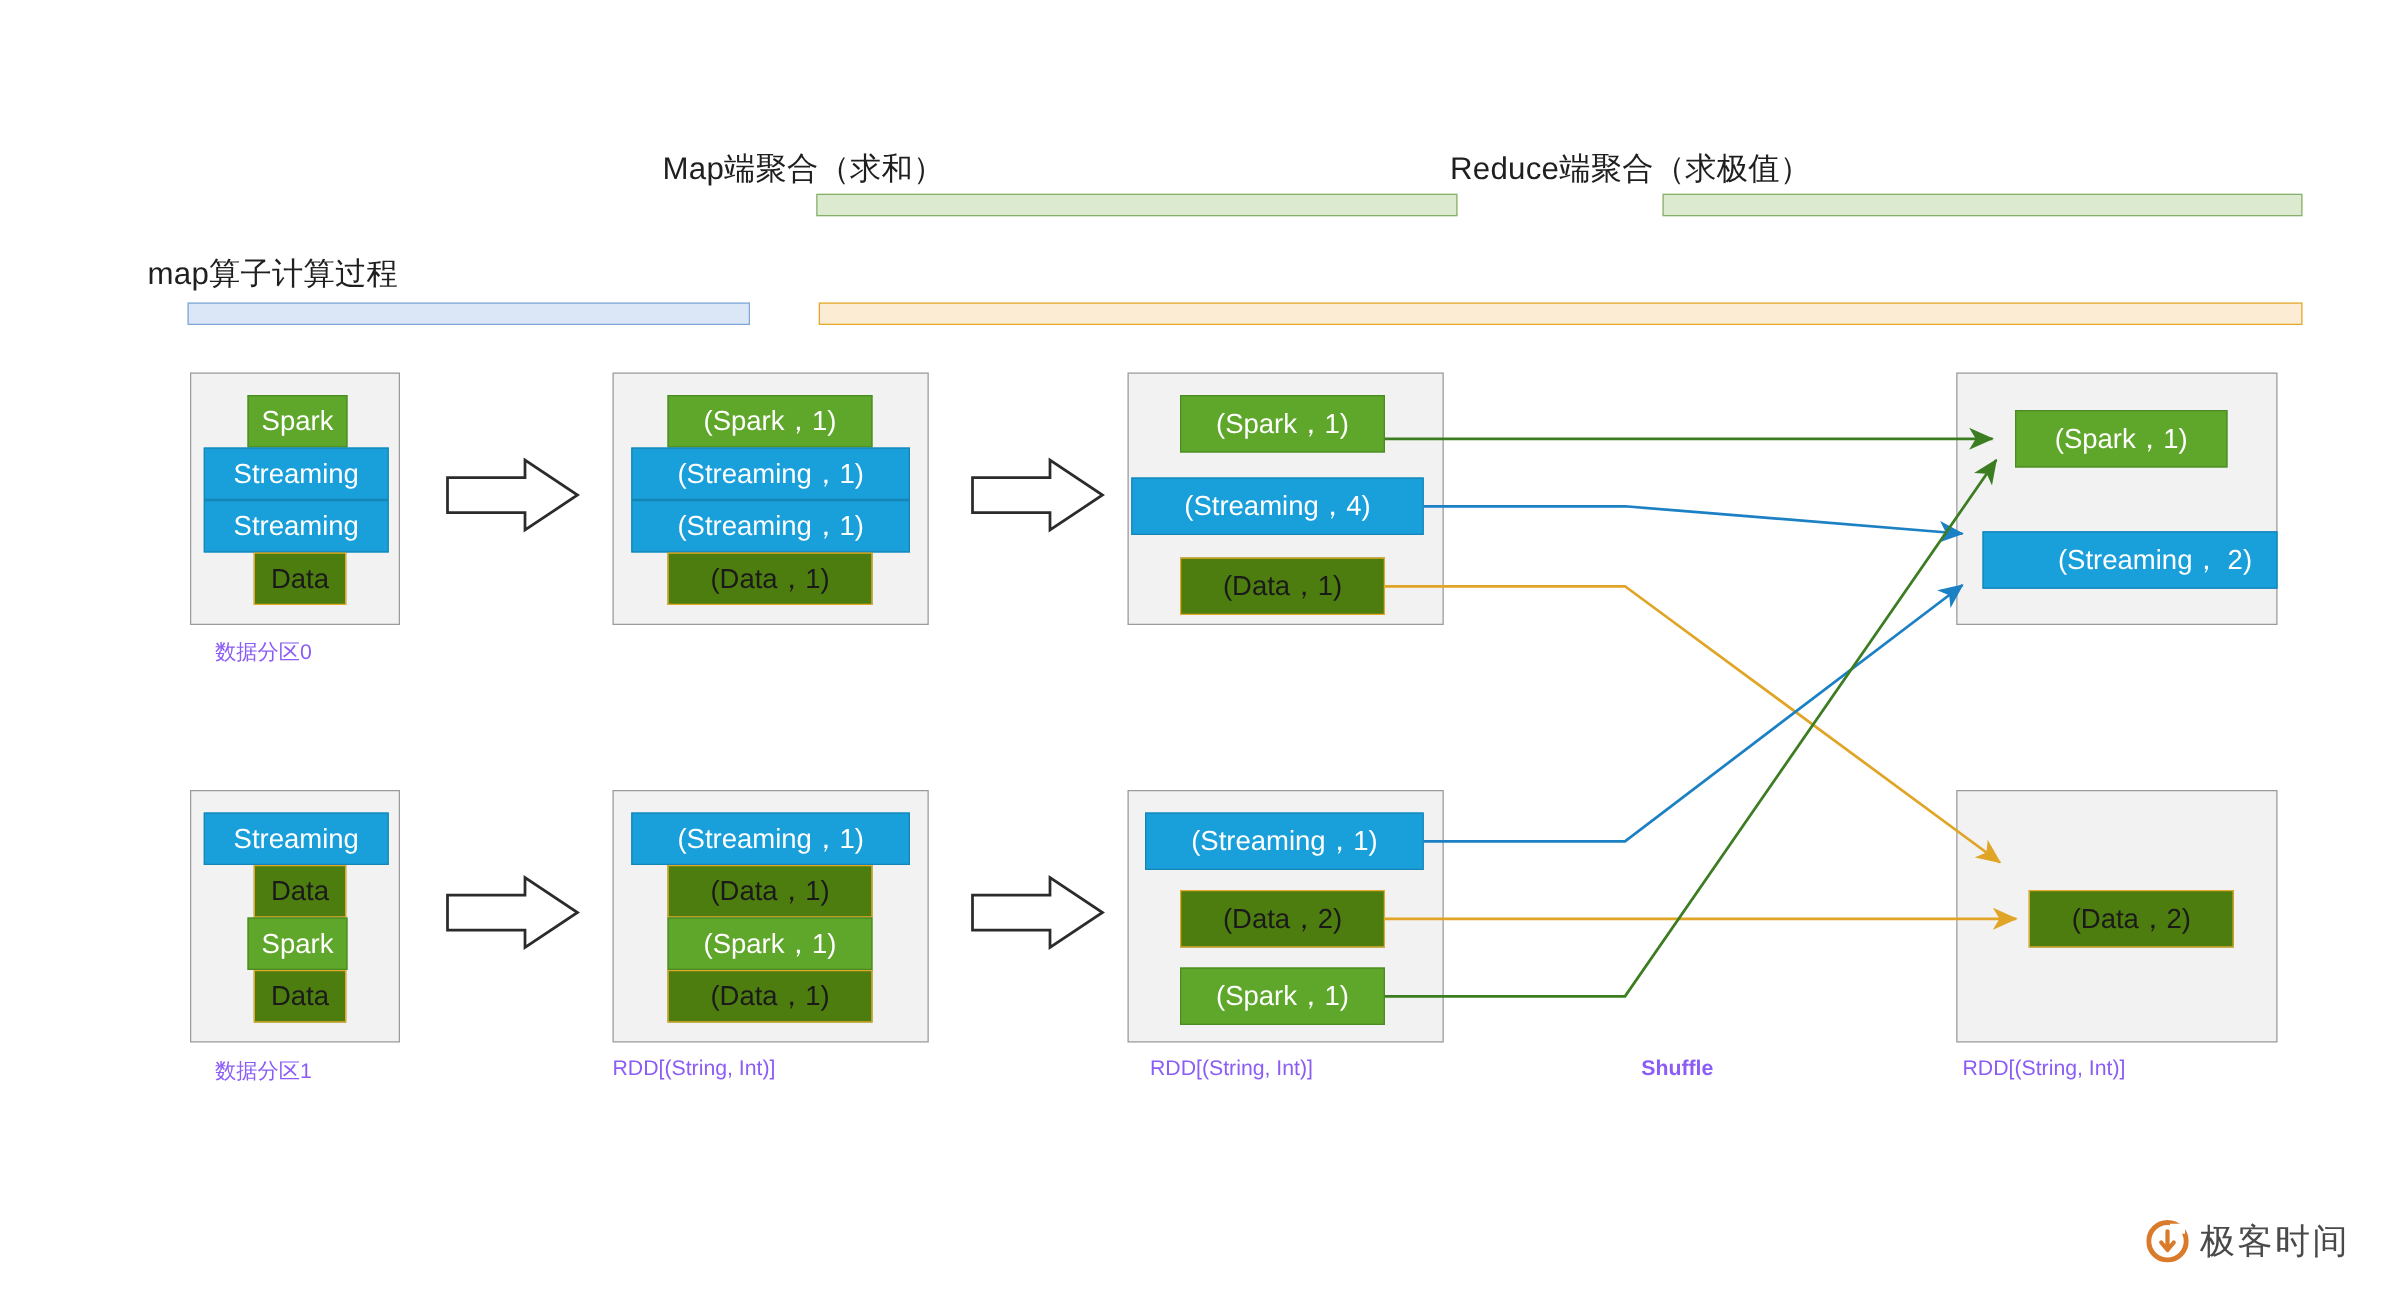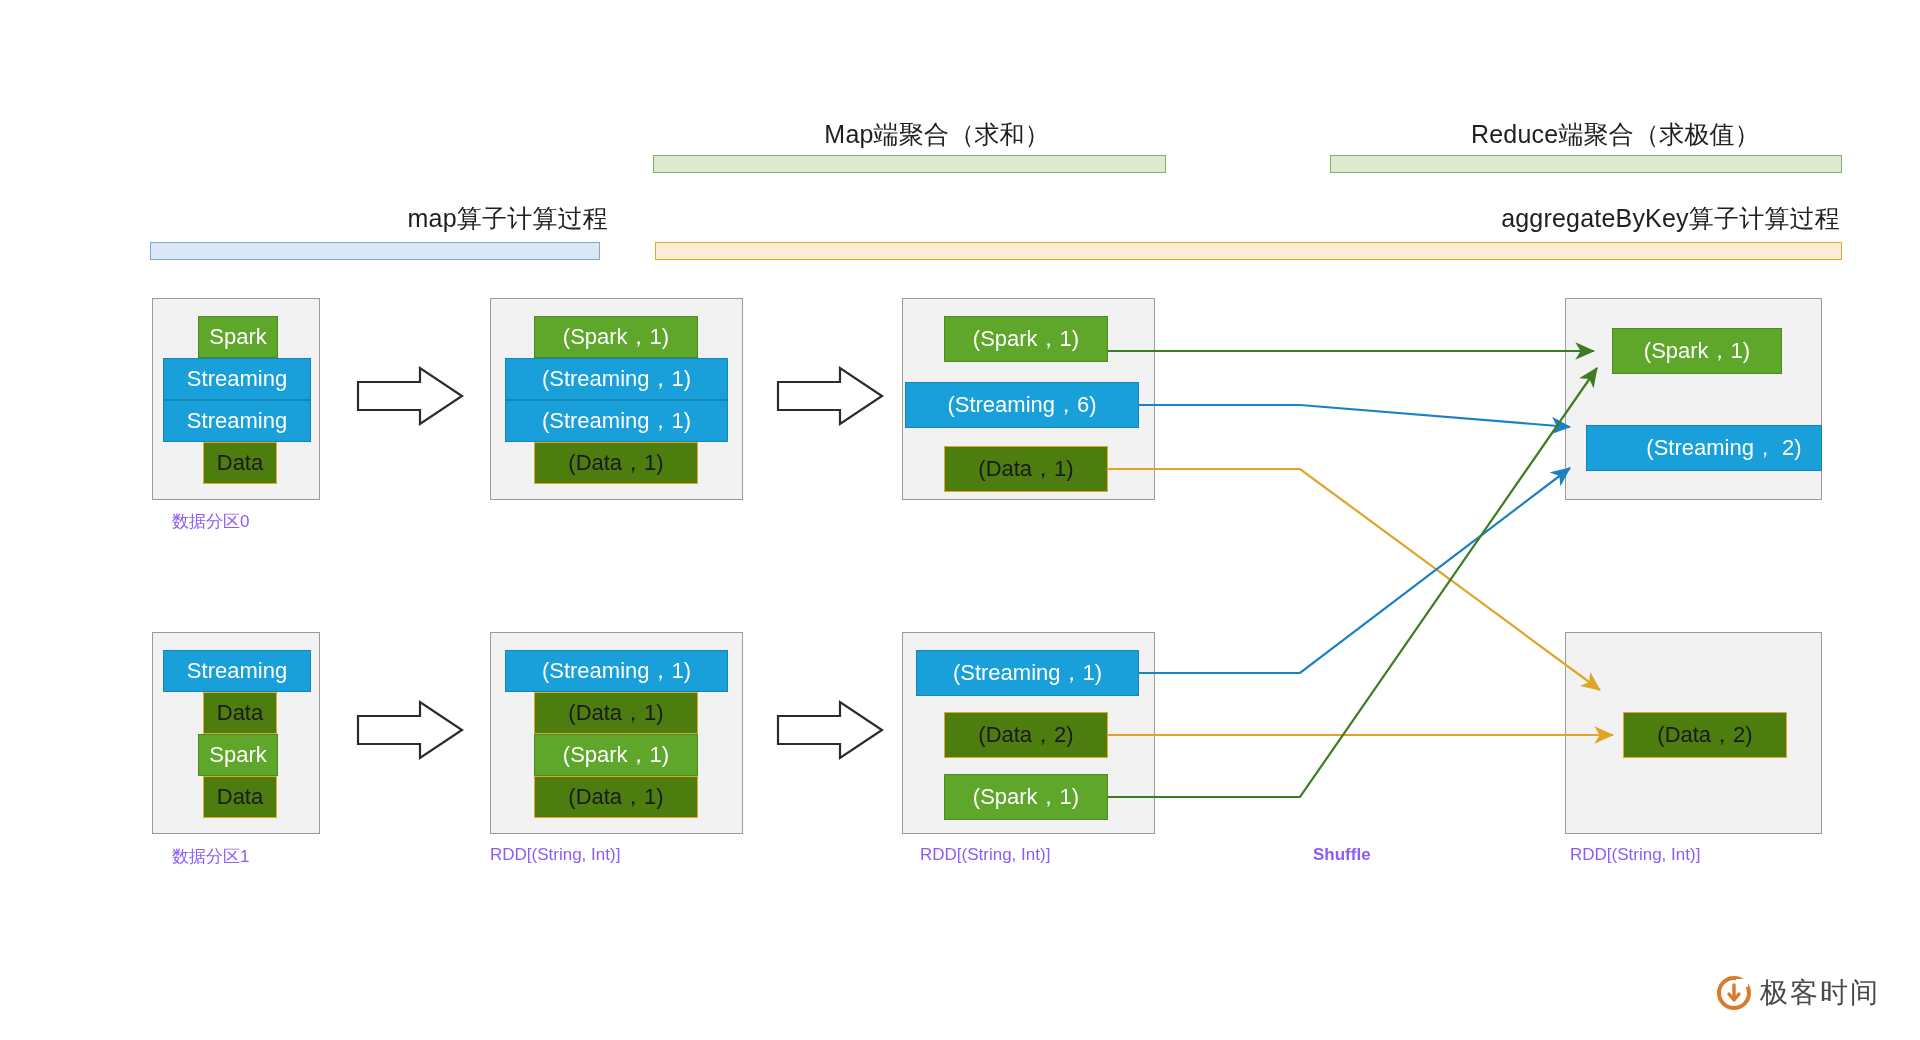--- a/index.html
+++ b/index.html
@@ -18,21 +18,21 @@
     background: #ffffff;
     overflow: hidden;
   }
 
   
   .phase-label {
     position: absolute;
     font-size: 25px;
     color: #1f1f1f;
     white-space: nowrap;
-    text-align: right;
+    text-align: left;
     letter-spacing: 0.2px;
   }
   .phase-bar {
     position: absolute;
     height: 18px;
     box-sizing: border-box;
     border-width: 1.5px;
     border-style: solid;
   }
 
@@ -112,21 +112,20 @@
 
   <div class="phase-label" style="left:530px; top:118px; width:520px;">Map端聚合（求和）</div>
   <div class="phase-bar" style="left:653px; top:155px; width:513px; background:#dcead0; border-color:#86b06a;"></div>
 
   <div class="phase-label" style="left:1160px; top:118px; width:600px;">Reduce端聚合（求极值）</div>
   <div class="phase-bar" style="left:1330px; top:155px; width:512px; background:#dcead0; border-color:#86b06a;"></div>
 
   <div class="phase-label" style="left:118px; top:202px; width:490px;">map算子计算过程</div>
   <div class="phase-bar" style="left:150px; top:242px; width:450px; background:#dbe7f6; border-color:#7ea6d8;"></div>
 
-  <div class="phase-label" style="left:655px; top:202px; width:1185px;">aggregateByKey算子计算过程</div>
   <div class="phase-bar" style="left:655px; top:242px; width:1187px; background:#fdecd4; border-color:#e3a828;"></div>
 
   <div class="partition-box" style="left:152px; top:298px; width:168px; height:202px;"></div>
   <div class="chip chip-green" style="left:198px; top:316px; width:80px; height:42px;">Spark</div>
   <div class="chip chip-blue" style="left:163px; top:358px; width:148px; height:42px;">Streaming</div>
   <div class="chip chip-blue" style="left:163px; top:400px; width:148px; height:42px;">Streaming</div>
   <div class="chip chip-peach" style="left:203px; top:442px; width:74px; height:42px;">Data</div>
   <div class="caption" style="left:172px; top:510px;">数据分区0</div>
 
   <div class="partition-box" style="left:152px; top:632px; width:168px; height:202px;"></div>
@@ -144,21 +143,21 @@
 
   <div class="partition-box" style="left:490px; top:632px; width:253px; height:202px;"></div>
   <div class="chip chip-blue" style="left:505px; top:650px; width:223px; height:42px;">(Streaming，1)</div>
   <div class="chip chip-peach" style="left:534px; top:692px; width:164px; height:42px;">(Data，1)</div>
   <div class="chip chip-green" style="left:534px; top:734px; width:164px; height:42px;">(Spark，1)</div>
   <div class="chip chip-peach" style="left:534px; top:776px; width:164px; height:42px;">(Data，1)</div>
   <div class="caption" style="left:490px; top:845px;">RDD[(String, Int)]</div>
 
   <div class="partition-box" style="left:902px; top:298px; width:253px; height:202px;"></div>
   <div class="chip chip-green" style="left:944px; top:316px; width:164px; height:46px;">(Spark，1)</div>
-  <div class="chip chip-blue" style="left:905px; top:382px; width:234px; height:46px;">(Streaming，6)</div>
+  <div class="chip chip-blue" style="left:905px; top:382px; width:234px; height:46px;">(Streaming，4)</div>
   <div class="chip chip-peach" style="left:944px; top:446px; width:164px; height:46px;">(Data，1)</div>
 
   <div class="partition-box" style="left:902px; top:632px; width:253px; height:202px;"></div>
   <div class="chip chip-blue" style="left:916px; top:650px; width:223px; height:46px;">(Streaming，1)</div>
   <div class="chip chip-peach" style="left:944px; top:712px; width:164px; height:46px;">(Data，2)</div>
   <div class="chip chip-green" style="left:944px; top:774px; width:164px; height:46px;">(Spark，1)</div>
   <div class="caption" style="left:920px; top:845px;">RDD[(String, Int)]</div>
 
   <div class="partition-box" style="left:1565px; top:298px; width:257px; height:202px;"></div>
   <div class="chip chip-green" style="left:1612px; top:328px; width:170px; height:46px;">(Spark，1)</div>

